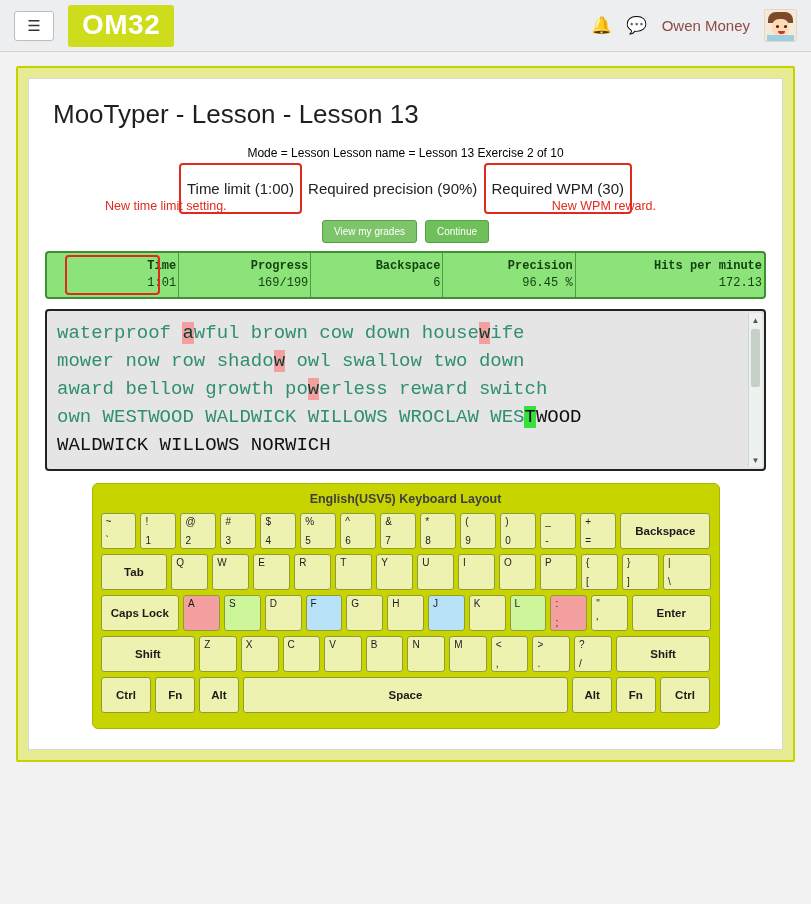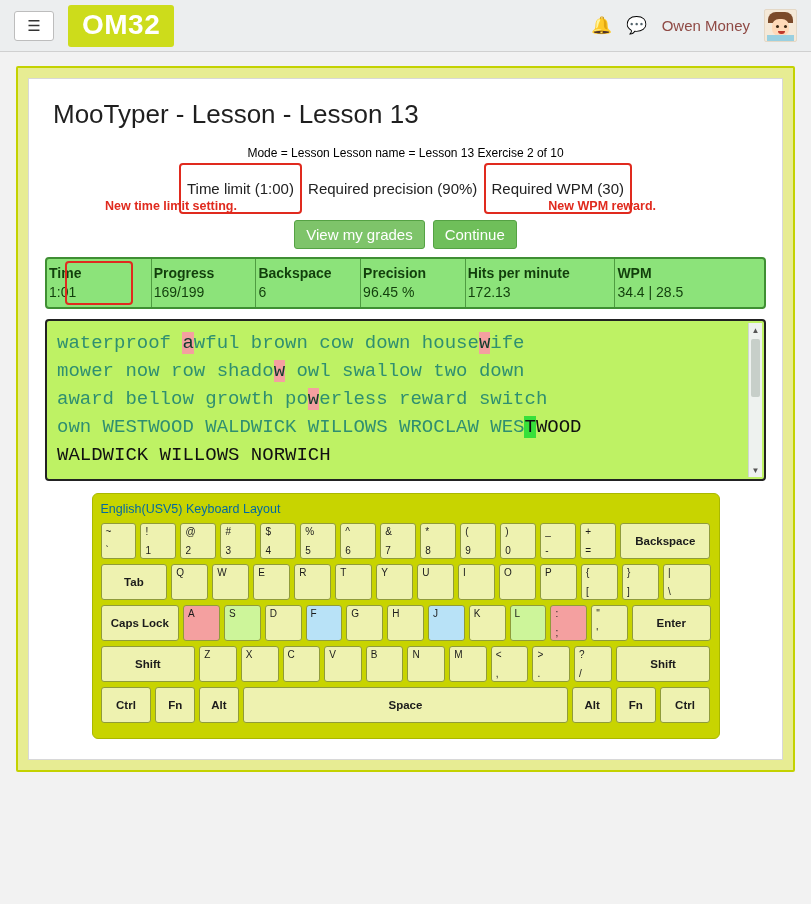--- a/index.html
+++ b/index.html
@@ -119,58 +119,59 @@
   .boxed-red {
     border: 2px solid #e02a1e;
     border-radius: 4px;
     padding: 15px 6px;
     display: inline-block;
   }
   .annot {
     position: absolute;
     color: #e02a1e;
     font-size: 12.5px;
-    font-weight: bold;
+    font-weight: normal;
   }
   #annot-time { left: 60px; top: 36px; }
   #annot-wpm { right: 110px; top: 36px; }
 
   #btnrow {
     display: flex;
     justify-content: center;
     gap: 8px;
     margin-top: 6px;
   }
   .btn {
     background: #6fbf5a;
     color: #fff;
     border: 1px solid #55a244;
     border-radius: 3px;
-    font-size: 15px;
+    font-size: 10px;
     padding: 5px 11px;
     cursor: pointer;
   }
   .btn.gray { background: #7ec46a; }
 
   
   #stats {
     display: flex;
     border: 2px solid #3f8f33;
     border-radius: 4px;
     margin-top: 8px;
     background: #8ce37a;
     overflow: hidden;
   }
   .stat {
     flex: 1;
-    text-align: left;
+    text-align: right;
     padding: 6px 2px 7px;
     border-right: 1px solid #4f9c41;
-    font-size: 14px;
+    font-size: 12px;
     color: #123f0c;
+    font-family: Liberation Mono, monospace;
   }
   .stat:last-child { border-right: none; }
   .stat .lbl { font-weight: bold; display: block; margin-bottom: 3px; }
   .stat .val { display: block; }
   .stat.wide { flex: 1.45; }
   #stat-time-box {
     position: relative;
   }
   #stat-time-box::after {
     content: "";
@@ -179,21 +180,21 @@
     border: 2px solid #e02a1e;
     border-radius: 4px;
     pointer-events: none;
   }
 
   
   #typing-wrap {
     margin-top: 10px;
     border: 2px solid #222;
     border-radius: 4px;
-    background: #bef264;
+    background: #e5e5e5;
     position: relative;
     height: 162px;
     overflow: hidden;
   }
   #typing-text {
     font-family: "Liberation Mono", "DejaVu Sans Mono", monospace;
     font-size: 19px;
     line-height: 28px;
     padding: 8px 26px 8px 10px;
     color: #0e3a2c;
@@ -228,23 +229,24 @@
   
   #keyboard {
     margin: 12px auto 0;
     width: 628px;
     background: #c8d400;
     border: 1px solid #aab800;
     border-radius: 6px;
     padding: 8px 8px 10px;
   }
   #kb-title {
+    text-align: center;
     font-size: 12.5px;
-    font-weight: normal;
-    color: #0369a1;
+    font-weight: bold;
+    color: #404040;
     margin-bottom: 7px;
   }
   .krow { display: flex; gap: 4px; margin-bottom: 5px; }
   .key {
     background: #eef2b0;
     border: 1px solid #8f9b3a;
     border-radius: 3px;
     height: 36px;
     font-size: 11px;
     color: #1b1b1b;
@@ -323,24 +325,20 @@
           <span class="val">6</span>
         </div>
         <div class="stat">
           <span class="lbl">Precision</span>
           <span class="val">96.45 %</span>
         </div>
         <div class="stat wide">
           <span class="lbl">Hits per minute</span>
           <span class="val">172.13</span>
         </div>
-        <div class="stat wide">
-          <span class="lbl">WPM</span>
-          <span class="val">34.4 | 28.5</span>
-        </div>
       </div>
 
       <div id="typing-wrap">
         <div id="typing-text"><span class="done">waterproof </span><span class="err">a</span><span class="done">wful brown cow down house</span><span class="err">w</span><span class="done">ife
 mower now row shado</span><span class="err">w</span><span class="done"> owl swallow two down
 award bellow growth po</span><span class="err">w</span><span class="done">erless reward switch
 own WESTWOOD WALDWICK WILLOWS WROCLAW WES</span><span class="cursor">T</span><span class="pending">WOOD
 WALDWICK WILLOWS NORWICH</span></div>
         <div id="scrollbar">
           <div class="arrow up">▲</div>

